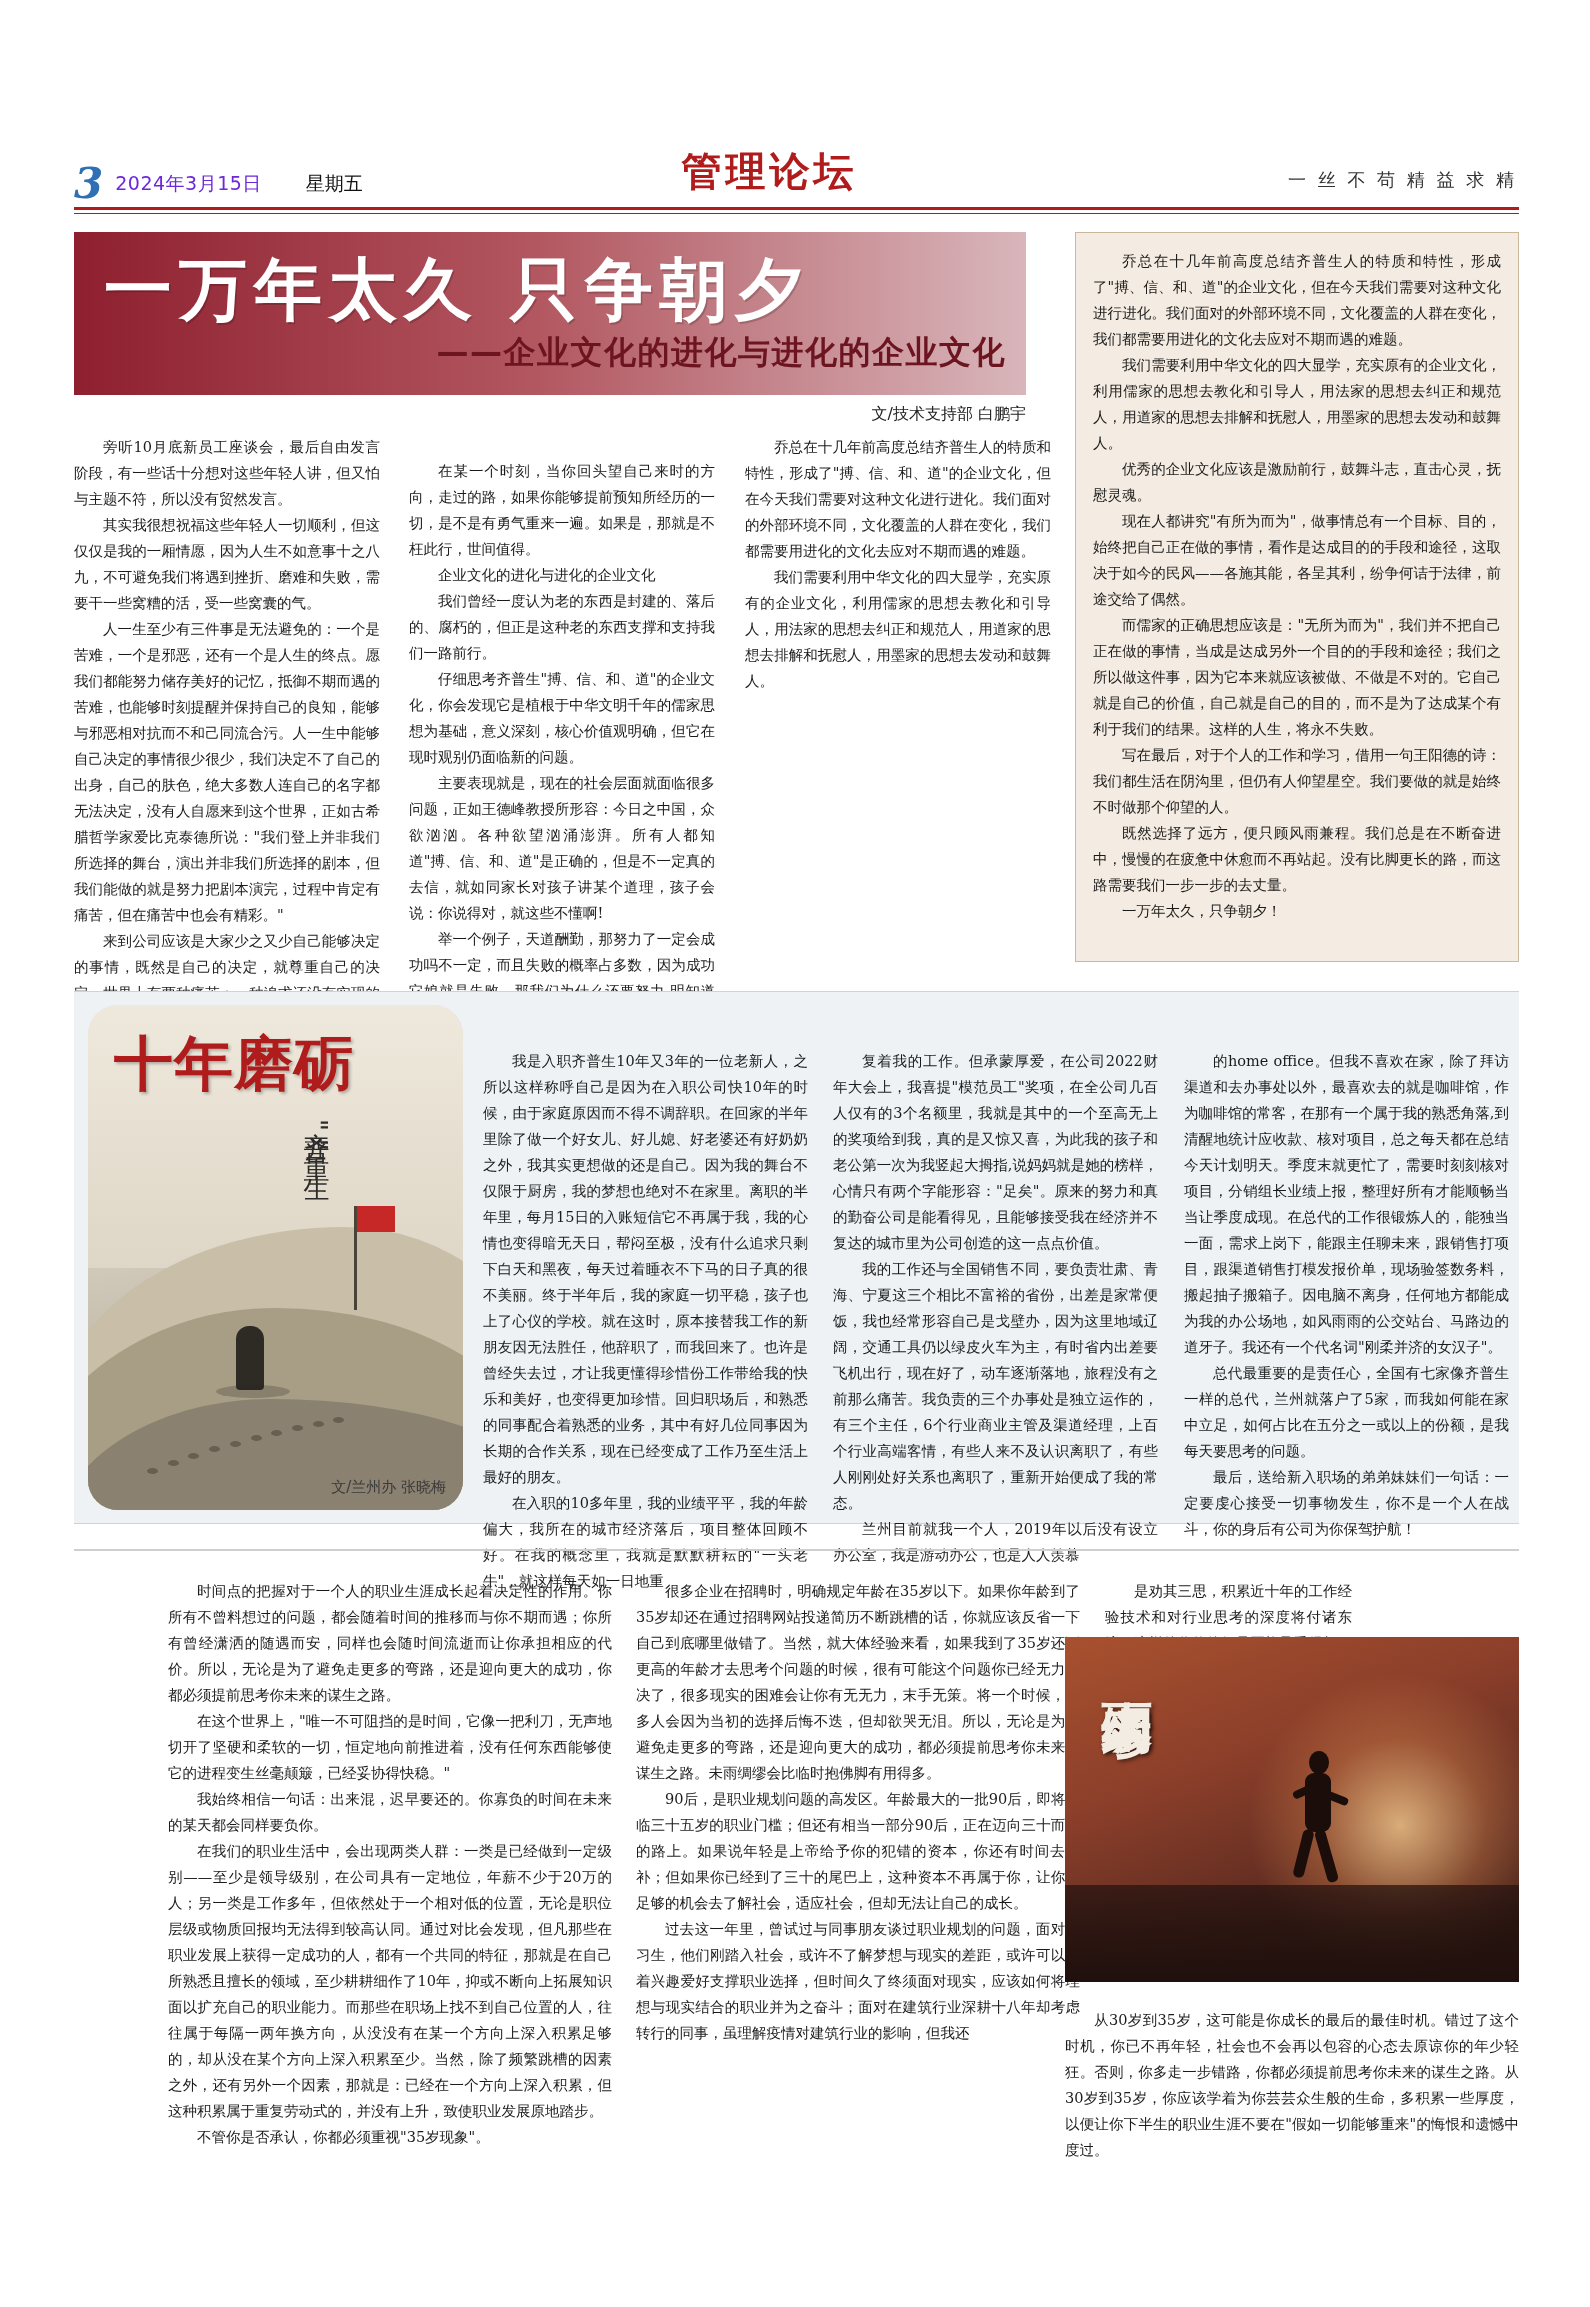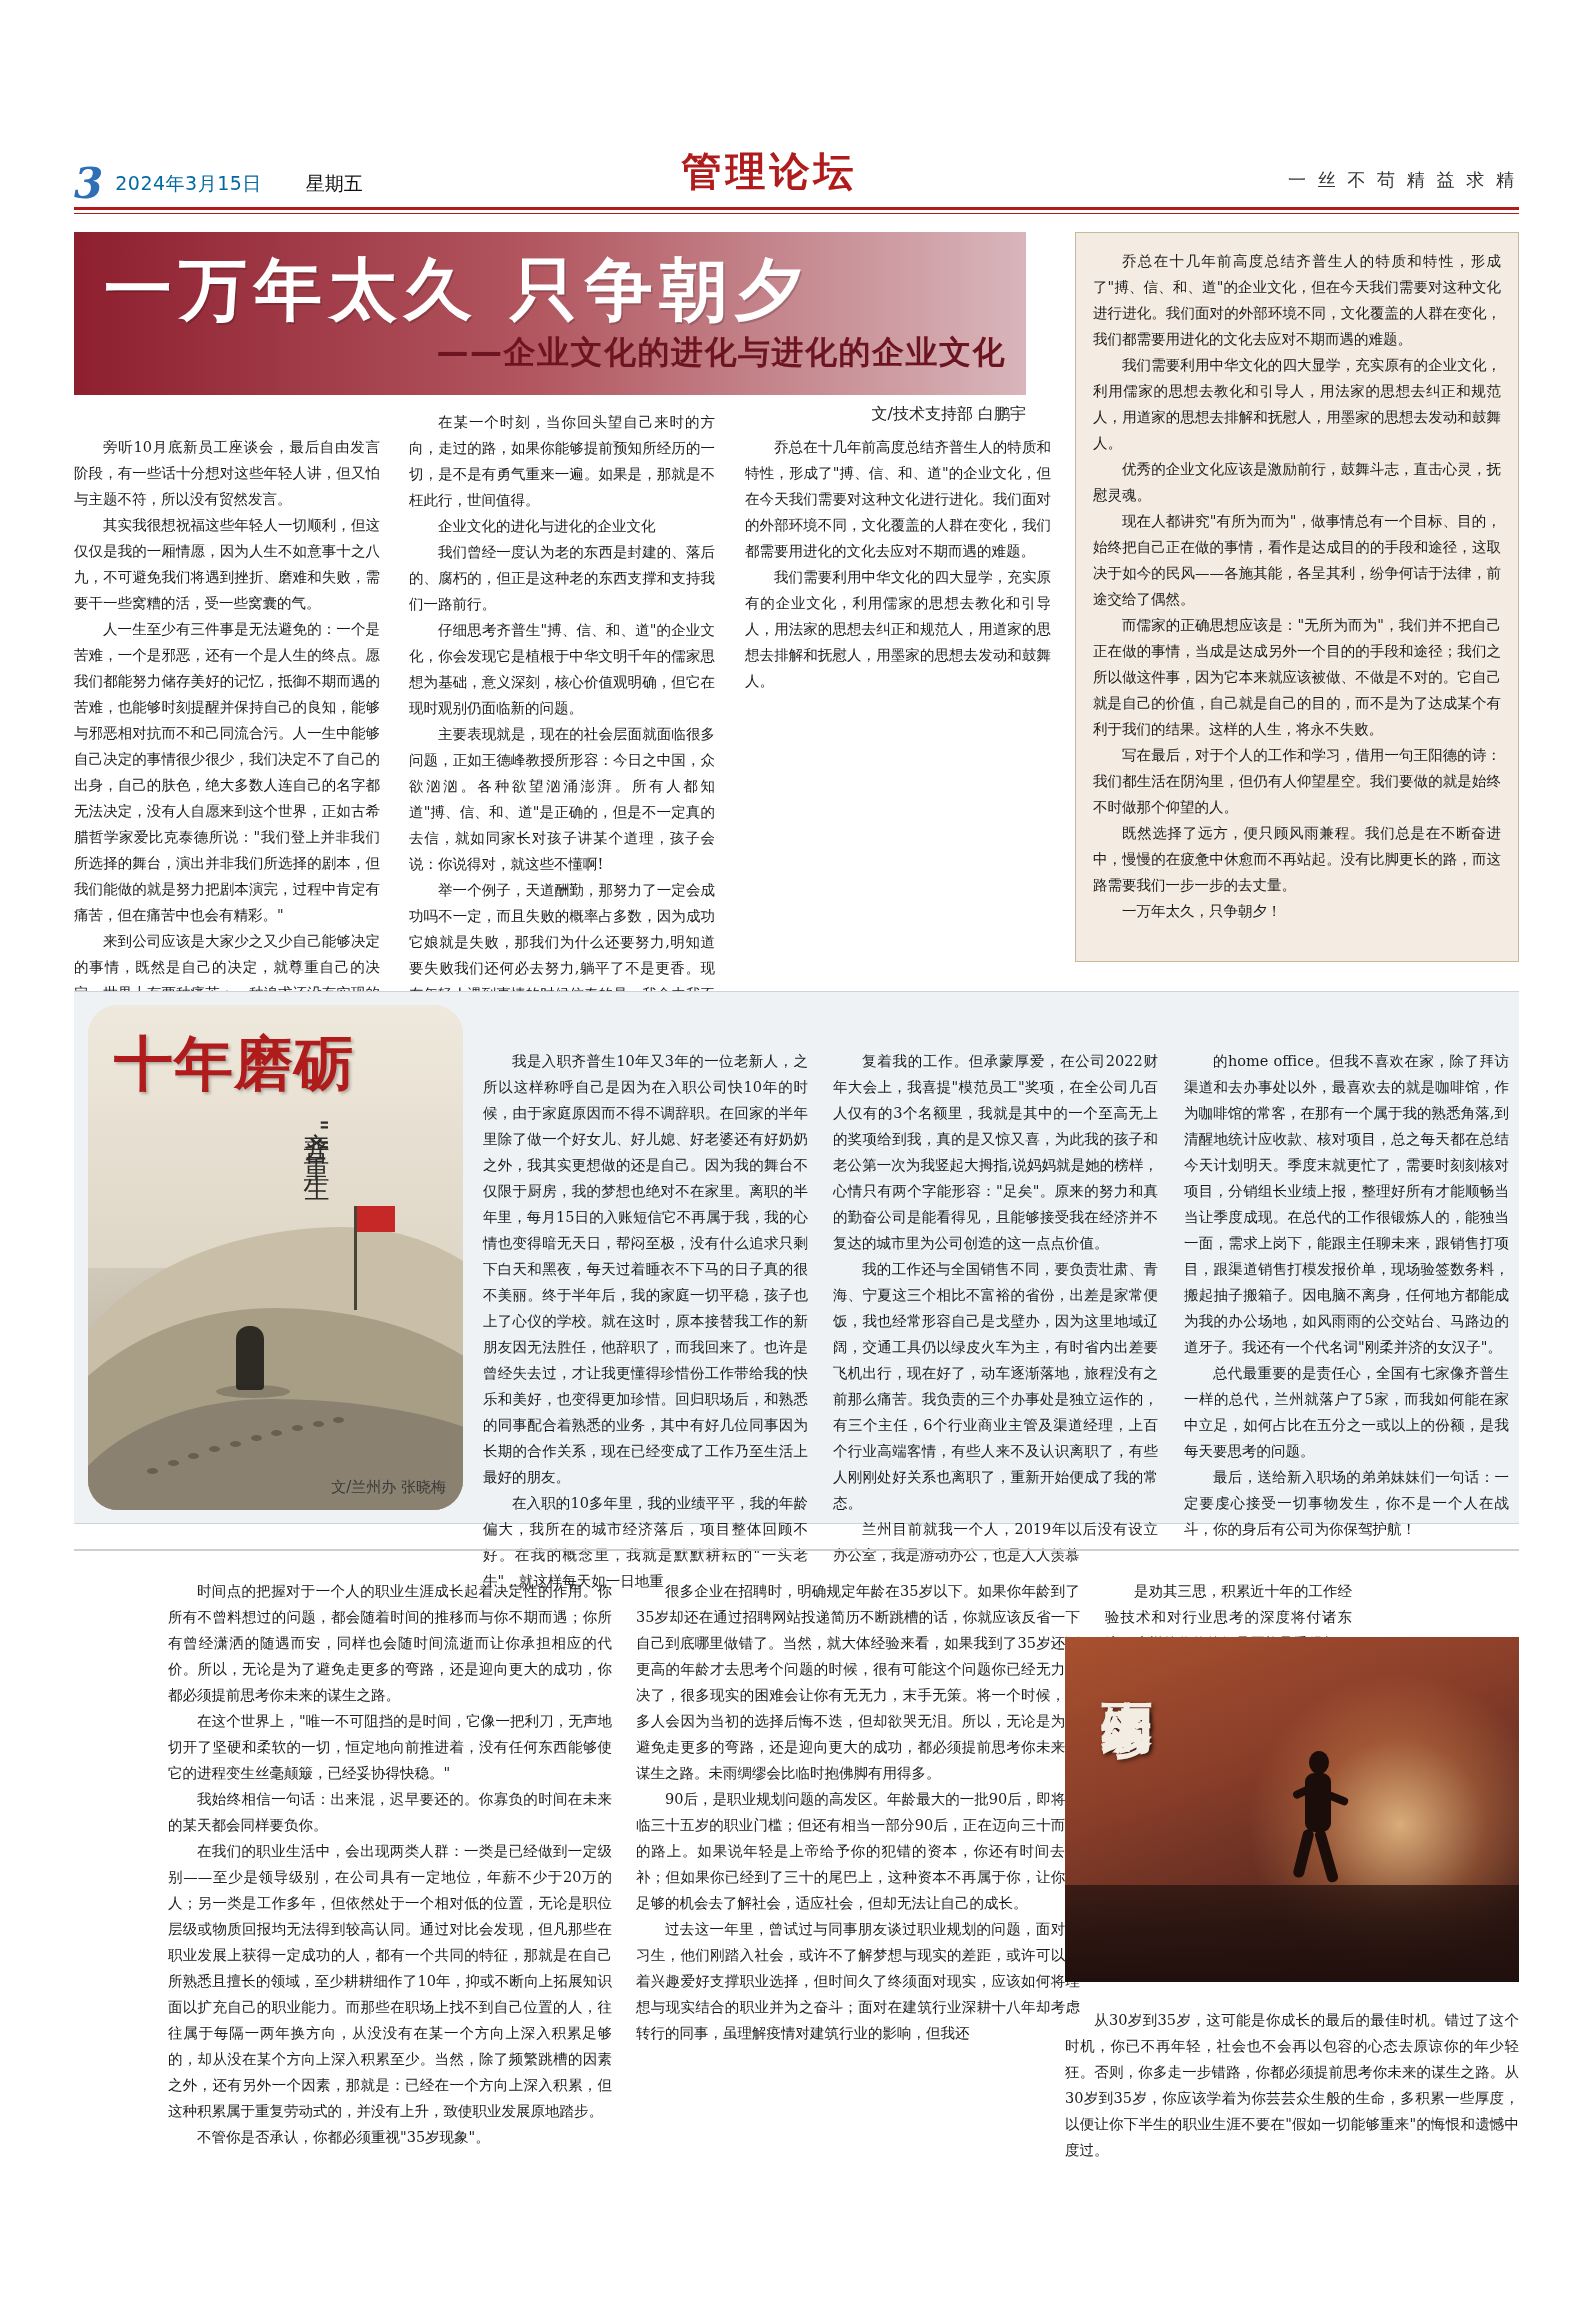--- a/index.html
+++ b/index.html
@@ -34,21 +34,21 @@
     font-family: "DejaVu Serif", serif;
     font-size: 42px;
     font-style: italic;
     font-weight: bold;
     color: #2f6fb5;
     line-height: 0.85;
     margin-right: 12px;
   }
   .masthead-date {
     font-size: 19px;
-    color: #0369a1;
+    color: #6d28d9;
     letter-spacing: 0.5px;
     padding-bottom: 5px;
     font-family: "DejaVu Sans", "Liberation Sans", sans-serif;
   }
   .masthead-weekday {
     font-size: 19px;
     color: #111;
     padding-bottom: 5px;
     margin-left: 44px;
     font-family: "DejaVu Sans", "Liberation Sans", sans-serif;
@@ -127,21 +127,21 @@
   
   .a1-col {
     position: absolute;
     font-size: 14.5px;
     line-height: 26px;
     text-align: justify;
     color: #1b1b1b;
   }
   .a1-col p { margin: 0 0 0 0; text-indent: 2em; }
   #a1c1 { left: 74px;  top: 434px; width: 306px; }
-  #a1c2 { left: 409px;  top: 409px; width: 306px; }
+  #a1c2 { left: 409px;  top: 458px; width: 306px; }
   #a1c3 { left: 745px; top: 434px; width: 306px; }
 
   
   .sidebox {
     position: absolute;
     left: 1075px; top: 232px;
     width: 444px;
     height: 730px;
     background: #f4ece2;
     border: 1.5px solid #cbb79c;

